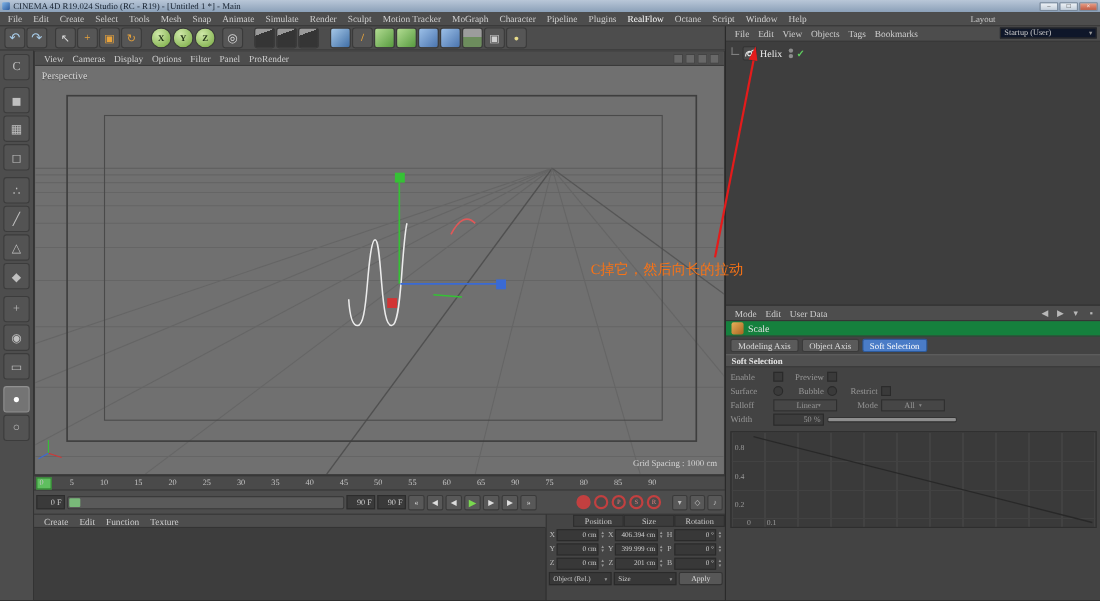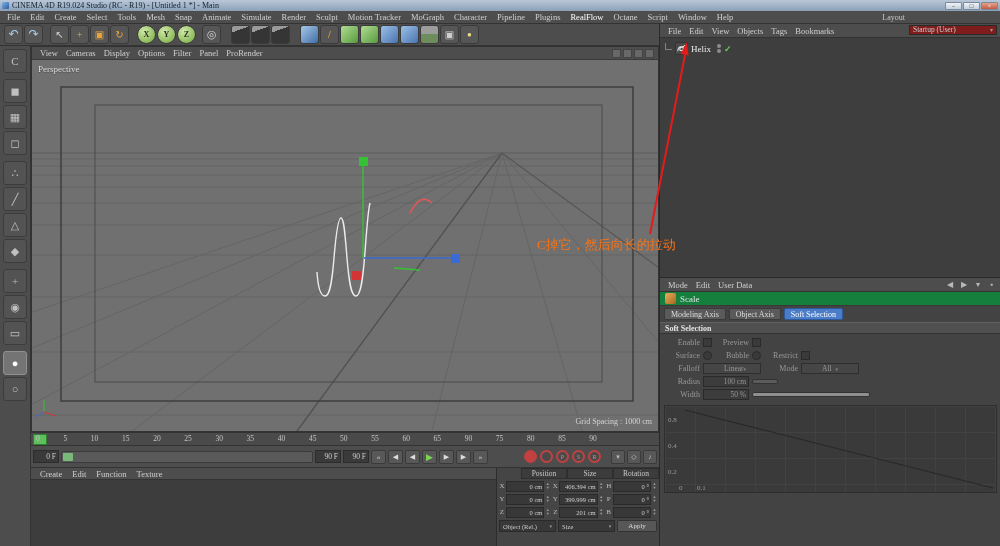--- a/index.html
+++ b/index.html
@@ -17,21 +17,21 @@
   .win-btn{width:17px;height:8px;background:linear-gradient(#eef2f6,#c4cfdb);border:1px solid #7a8a9c;
            border-radius:1px;font-size:6px;line-height:6px;text-align:center;color:#333;}
   .win-btn.close{background:linear-gradient(#e8a08a,#c05a42);color:#fff;}
 
   
   .menubar{position:absolute;left:0;top:11px;width:1000px;height:13px;background:#4d4d4d;
            border-bottom:1px solid #333;display:flex;align-items:center;padding-left:2px;}
   .menu-item{padding:0 5px;font-size:8.5px;color:#cfcfcf;white-space:nowrap;}
   .menu-item:nth-child(17){color:#ffffff;}
   .menubar-right{position:absolute;right:3px;top:12px;height:11px;display:flex;align-items:center;gap:4px;font-size:8px;color:#c8c8c8;z-index:5;}
-  .layout-select{width:88px;height:10px;background:#7f1d1d;border:1px solid #2a2a2a;color:#ccc;
+  .layout-select{width:88px;height:10px;background:#0f172a;border:1px solid #2a2a2a;color:#ccc;
                  display:flex;align-items:center;justify-content:space-between;padding:0 3px;font-size:7.5px;margin-top:24px;}
   .layout-select::after{content:"▾";font-size:6px;color:#999;}
 
   
   .toolbar{position:absolute;left:0;top:24px;width:659px;height:22px;background:#4d4d4d;
            border-bottom:1px solid #333;display:flex;align-items:center;padding-left:4px;gap:1px;}
   .ticon{width:19px;height:19px;background:#565656;border:1px solid #3a3a3a;border-radius:3px;
          display:flex;align-items:center;justify-content:center;font-size:10px;color:#ddd;flex:none;}
   .ticon:nth-child(-n+2){color:#a9cdea;font-size:12px;}
   .ticon:nth-child(3){margin-left:6px;}
@@ -142,21 +142,21 @@
   .am-tool-icon{width:11px;height:11px;background:linear-gradient(135deg,#e8b05a,#a86420);border-radius:2px;}
   .am-title-label{font-size:9px;color:#e2e2e2;}
   .am-tabs{display:flex;gap:3px;padding:2px 4px;}
   .am-tab{height:12px;padding:0 6px;background:#5a5a5a;border:1px solid #3a3a3a;border-radius:2px;
           font-size:8px;color:#ddd;display:flex;align-items:center;white-space:nowrap;}
   .am-tab.active{background:#4a7cc7;border-color:#2c5a9c;color:#fff;}
   .am-section{height:12px;background:#505050;border-top:1px solid #606060;border-bottom:1px solid #333;
               display:flex;align-items:center;padding:0 5px;font-size:8px;color:#e4e4e4;font-weight:bold;}
   .am-fields{padding:3px 4px 1px;display:flex;flex-direction:column;gap:2px;font-size:8px;color:#979797;}
   .frow{display:flex;align-items:center;gap:3px;height:11px;}
-  .flabel{width:36px;text-align:right;flex:none;}
+  .flabel{width:36px;flex:none;}
   .flabel2{width:34px;text-align:right;flex:none;}
   .checkbox{width:9px;height:9px;background:#3a3a3a;border:1px solid #2a2a2a;flex:none;}
   .radio{width:9px;height:9px;border-radius:50%;background:#3a3a3a;border:1px solid #2a2a2a;flex:none;}
   .dropdown{width:58px;height:11px;background:#464646;border:1px solid #2e2e2e;color:#979797;
             display:flex;align-items:center;justify-content:space-between;padding:0 20px;font-size:7.5px;flex:none;}
   .dropdown::after{content:"▾";font-size:5px;color:#888;}
   .vfield{width:46px;height:11px;background:#3c3c3c;border:1px solid #2a2a2a;color:#979797;
           display:flex;align-items:center;justify-content:flex-end;padding-right:2px;font-size:7.5px;flex:none;}
   .slider{height:5px;background:#5c5c5c;border:1px solid #333;border-radius:2px;flex:none;}
   .slider.short{width:26px;}
@@ -531,25 +531,20 @@
           <span class="flabel" data-name="falloff-label">Falloff</span>
           <span class="dropdown" data-name="falloff-dropdown">
               <span data-name="falloff-value">Linear</span>
             </span>
           <span class="flabel2" data-name="mode-label">Mode</span>
           <span class="dropdown" data-name="mode-dropdown">
               <span data-name="mode-value">All</span>
             </span>
         </div>
         <div class="frow">
-          <span class="flabel" data-name="radius-label">Radius</span>
-          <span class="vfield" data-name="radius-field">100 cm</span>
-          <span class="slider short" data-name="radius-slider"></span>
-        </div>
-        <div class="frow">
           <span class="flabel" data-name="width-label">Width</span>
           <span class="vfield" data-name="width-field">50 %</span>
           <span class="slider long" data-name="width-slider"></span>
         </div>
       </div>
       <div class="am-graph" data-name="falloff-curve-graph">
         <svg class="curve" width="331" height="86" data-name="falloff-curve">
           <line x1="20" y1="4" x2="328" y2="82" stroke="#282828" stroke-width="1.2"></line>
         </svg>
         <span class="gy" style="top:10px" data-name="graph-y-tick">0.8</span>

